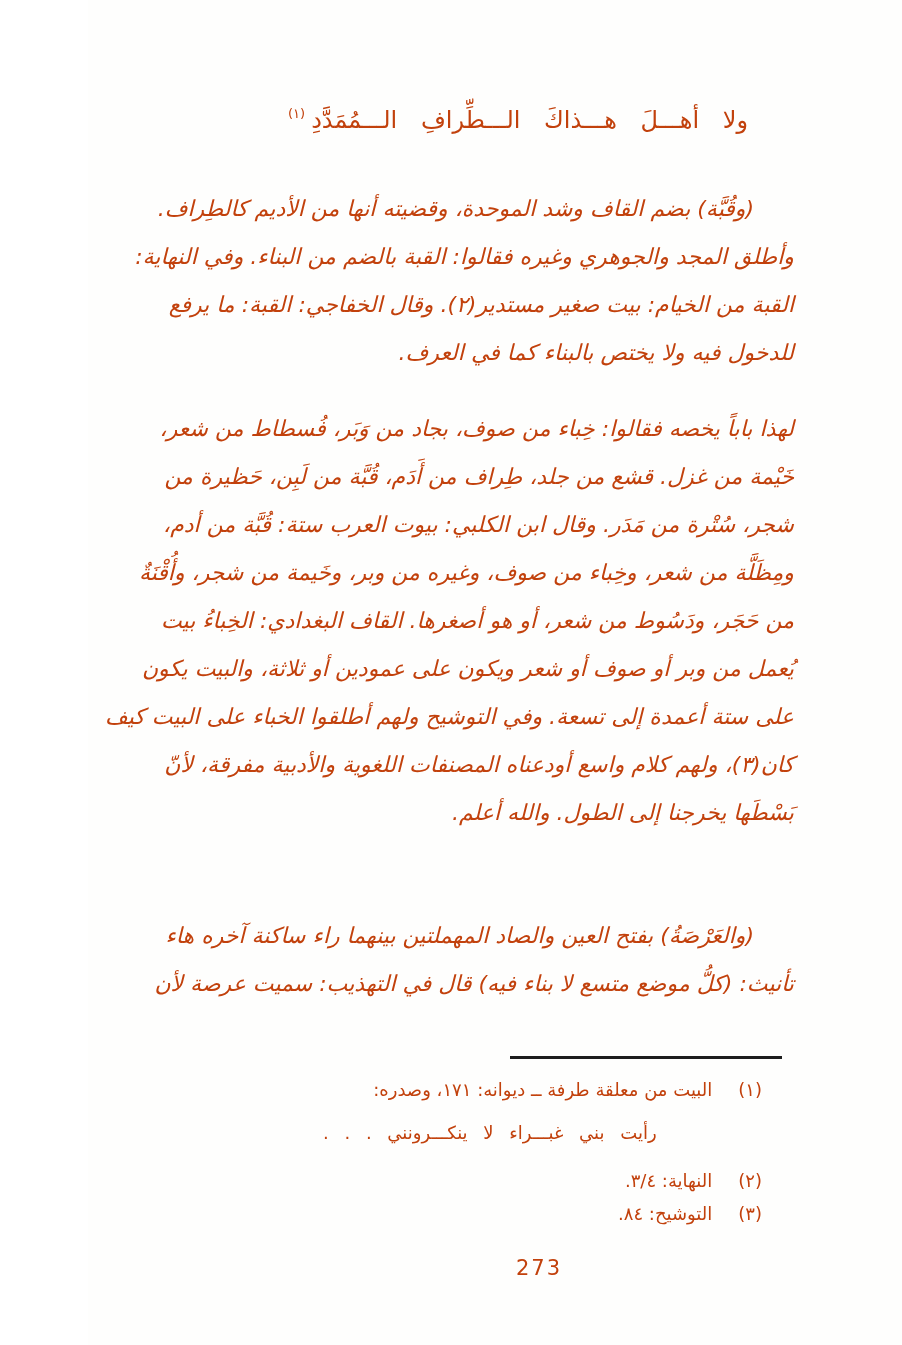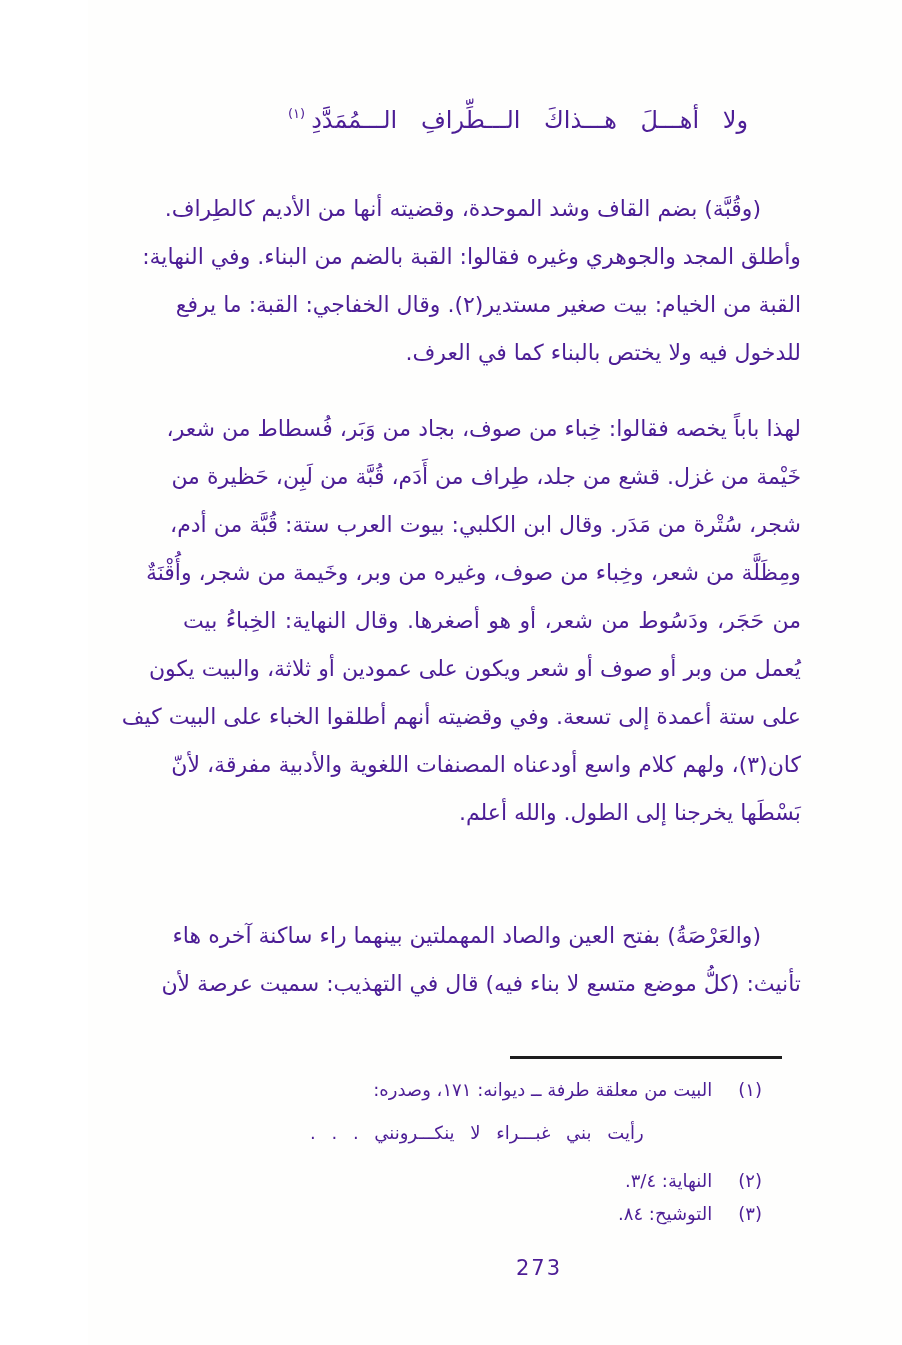--- a/index.html
+++ b/index.html
@@ -9,21 +9,21 @@
     height: 1345px;
     background: #ffffff;
     overflow: hidden;
     font-family: "DejaVu Sans", sans-serif;
   }
   .page {
     position: relative;
     width: 814px;
     height: 1345px;
     background: #fefefd;
-    color: #4c1d95;
+    color: #c2410c;
     direction: rtl;
   }
   
   .verse {
     position: absolute;
     top: 88px;
     left: 150px;
     width: 560px;
     text-align: center;
     font-size: 24px;
@@ -33,22 +33,23 @@
   }
   .verse sup {
     font-size: 13px;
     word-spacing: 0;
     vertical-align: 10px;
     margin-right: 6px;
   }
   
   .para {
     position: absolute;
-    right: 101px;
+    right: 108px;
     left: 95px;
+    font-style: italic;
   }
   .para .line {
     height: 48px;
     line-height: 48px;
     font-size: 22px;
     text-align: justify;
     text-align-last: justify;
     white-space: nowrap;
   }
   .para .line.lastline {
@@ -80,21 +81,21 @@
   #fn1 { top: 1075px; }
   #fn2 { top: 1166px; }
   #fn3 { top: 1199px; }
   .fn-marker {
     display: inline-block;
     margin-left: 26px;
   }
   .fn-verse {
     position: absolute;
     top: 1118px;
-    left: 222px;
+    left: 235px;
     font-size: 18px;
     line-height: 30px;
     word-spacing: 10px;
     white-space: nowrap;
   }
   
   .page-number {
     position: absolute;
     top: 1256px;
     left: 0;
@@ -116,23 +117,23 @@
     <div class="line">وأطلق المجد والجوهري وغيره فقالوا: القبة بالضم من البناء. وفي النهاية:</div>
     <div class="line">القبة من الخيام: بيت صغير مستدير(٢). وقال الخفاجي: القبة: ما يرفع</div>
     <div class="line lastline">للدخول فيه ولا يختص بالبناء كما في العرف.</div>
   </div>
 
   <div class="para" id="para2">
     <div class="line">لهذا باباً يخصه فقالوا: خِباء من صوف، بجاد من وَبَر، فُسطاط من شعر،</div>
     <div class="line">خَيْمة من غزل. قشع من جلد، طِراف من أَدَم، قُبَّة من لَبِن، حَظيرة من</div>
     <div class="line">شجر، سُتْرة من مَدَر. وقال ابن الكلبي: بيوت العرب ستة: قُبَّة من أدم،</div>
     <div class="line">ومِظَلَّة من شعر، وخِباء من صوف، وغيره من وبر، وخَيمة من شجر، وأُقْنَةٌ</div>
-    <div class="line">من حَجَر، ودَسُوط من شعر، أو هو أصغرها. وقال النهاية: الخِباءُ بيت</div>
+    <div class="line">من حَجَر، ودَسُوط من شعر، أو هو أصغرها. القاف البغدادي: الخِباءُ بيت</div>
     <div class="line">يُعمل من وبر أو صوف أو شعر ويكون على عمودين أو ثلاثة، والبيت يكون</div>
-    <div class="line">على ستة أعمدة إلى تسعة. وفي وقضيته أنهم أطلقوا الخباء على البيت كيف</div>
+    <div class="line">على ستة أعمدة إلى تسعة. وفي التوشيح ولهم أطلقوا الخباء على البيت كيف</div>
     <div class="line">كان(٣)، ولهم كلام واسع أودعناه المصنفات اللغوية والأدبية مفرقة، لأنّ</div>
     <div class="line lastline">بَسْطَها يخرجنا إلى الطول. والله أعلم.</div>
   </div>
 
   <div class="para" id="para3">
     <div class="line indent">(والعَرْصَةُ) بفتح العين والصاد المهملتين بينهما راء ساكنة آخره هاء</div>
     <div class="line">تأنيث: (كلُّ موضع متسع لا بناء فيه) قال في التهذيب: سميت عرصة لأن</div>
   </div>
 
   <div class="fn-rule"></div>

